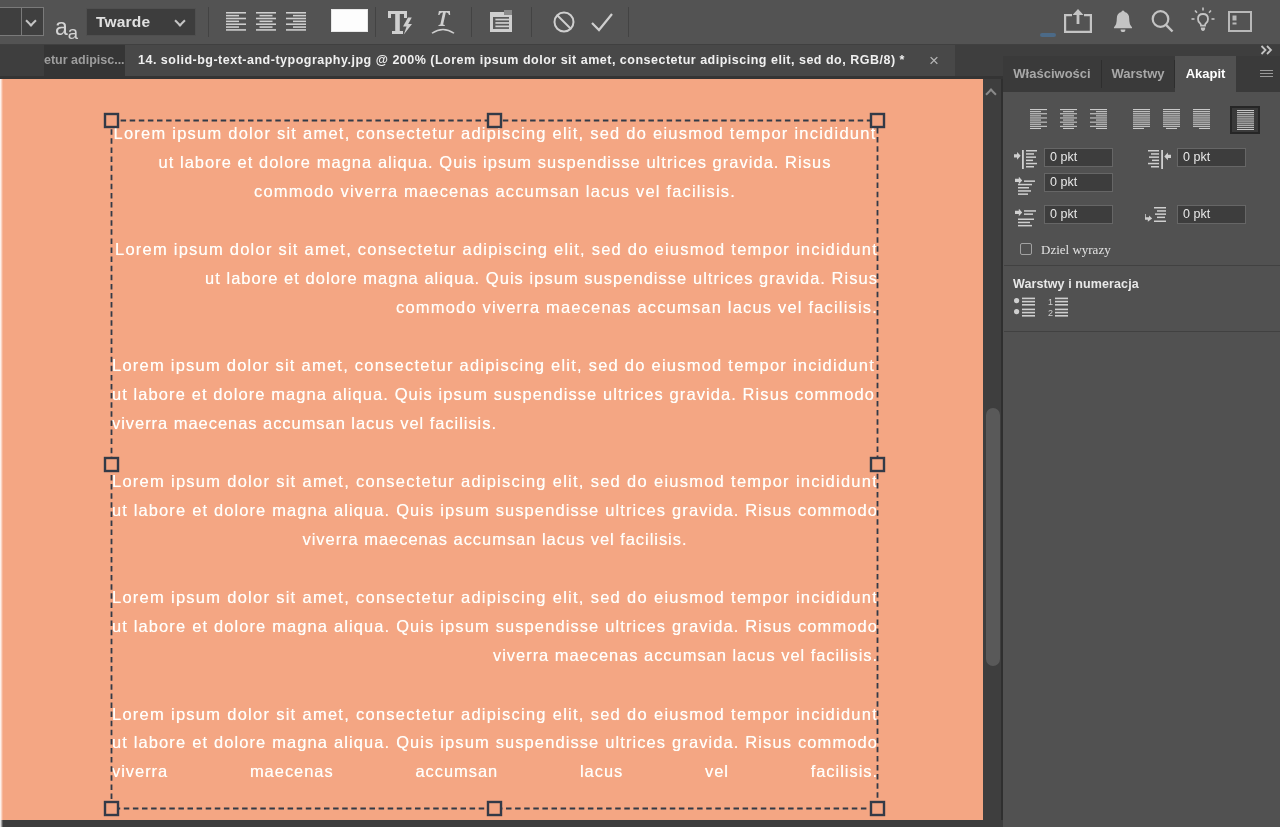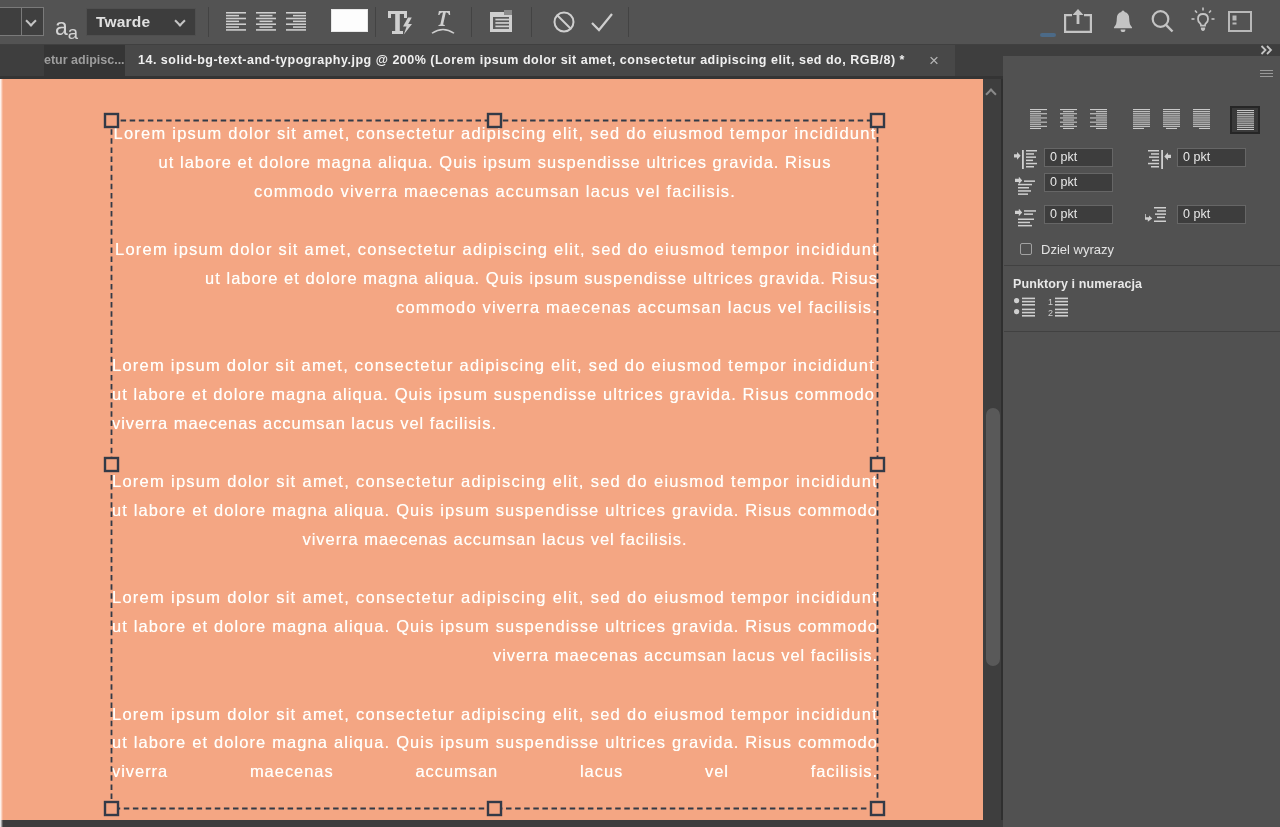--- a/index.html
+++ b/index.html
@@ -54,21 +54,21 @@
 #pmenu { position:absolute; left:1260px; top:70px; width:13px; height:9px;
   background:repeating-linear-gradient(180deg,#999999 0 1.4px,transparent 1.4px 2.9px); z-index:11; }
 .palbtn { position:absolute; line-height:0; }
 #paljall { position:absolute; left:1230px; top:106px; width:30px; height:28px; background:#3a3a3a;
   border:2px solid #262626; }
 .inp { position:absolute; width:69px; height:19px; background:#3d3d3d;
   border:1px solid #666666; color:#e8e8e8; font-size:12.5px; line-height:17px; padding-left:5px; }
 .picon { position:absolute; line-height:0; }
 #checkbox { position:absolute; left:1020px; top:243px; width:12px; height:12px;
   border:1.5px solid #a2a2a2; border-radius:2px; }
-#dziel { position:absolute; left:1041px; top:243px; color:#e3e3e3; font-size:13px; line-height:13px; }
+#dziel { position:absolute; left:1041px; top:243px; color:#e3e3e3; font-size:13px; line-height:13px;font-family:Liberation Serif, serif; }
 .pdiv { position:absolute; left:1004px; width:276px; height:1px; background:#414141; }
 #punkt { position:absolute; left:1013px; top:277px; color:#e8e8e8; font-size:12.5px; font-weight:bold; letter-spacing:0.1px; }
 </style></head>
 <body>
 <div id="canvas">
   <div id="textblock">
       <div class="para">
         <div class="ln c">Lorem ipsum dolor sit amet, consectetur adipiscing elit, sed do eiusmod tempor incididunt</div>
         <div class="ln c" style="letter-spacing:1.029px;">ut labore et dolore magna aliqua. Quis ipsum suspendisse ultrices gravida. Risus</div>
         <div class="ln c" style="letter-spacing:1.182px;">commodo viverra maecenas accumsan lacus vel facilisis.</div>
@@ -213,20 +213,27 @@
 </div>
 
 <div id="tabstrip"></div>
 <div id="tabbar">
   <div id="tab1">etur adipisc...<span class="x">×</span></div>
   <div id="tab2">14. solid-bg-text-and-typography.jpg @ 200% (Lorem ipsum dolor sit amet, consectetur adipiscing elit, sed do, RGB/8) *<span class="x">×</span></div>
 </div>
 
 <div id="rpanel">
   <div id="rptop"></div>
+  <div id="rpanel_tabs">
+    <div class="ptab" style="left:0px; width:98px;">Właściwości</div>
+    <div class="ptsep" style="left:98px;"></div>
+    <div class="ptab" style="left:99px; width:72px;">Warstwy</div>
+    <div class="ptsep" style="left:171px;"></div>
+    <div class="ptab" id="ptab3" style="left:172px; width:61px;">Akapit</div>
+  </div>
 </div>
 <svg id="chevs" width="14" height="10" viewBox="0 0 14 10">
     <path d="M1.5 1 l4 4 -4 4 M7 1 l4 4 -4 4" fill="none" stroke="#c4c4c4" stroke-width="1.8"></path>
   </svg>
 <div id="pmenu"></div>
 
 <div class="palbtn" style="left:1030px;top:109px;"><svg width="17" height="21" viewBox="0 0 17 21">
       <rect x="0" y="0.0" width="17" height="1.1" fill="#c9c9c9"></rect>
       <rect x="0" y="2.1" width="11" height="1.1" fill="#c9c9c9"></rect>
       <rect x="0" y="4.2" width="17" height="1.1" fill="#c9c9c9"></rect>
@@ -362,21 +369,21 @@
       <rect x="10" y="6.4" width="11" height="1.5" fill="#cfcfcf"></rect>
       <rect x="12" y="9.6" width="8" height="1.5" fill="#cfcfcf"></rect>
 <rect x="9" y="13.5" width="12" height="1.5" fill="#cfcfcf"></rect>
 <path d="M1 9 v4.2 h4.2 v-2.4 l4 4 -5.6 4 v-2.4 h-5 v-7.4 z" fill="#cfcfcf" transform="scale(0.78)"></path>
     </svg></div>
 <div class="inp" style="left:1177px;top:205px;">0 pkt</div>
 
 <div id="checkbox"></div>
 <div id="dziel">Dziel wyrazy</div>
 <div class="pdiv" style="top:265px;"></div>
-<div id="punkt">Punktory i numeracja</div>
+<div id="punkt">Warstwy i numeracja</div>
 <div class="picon" style="left:1014px;top:297px;"><svg width="22" height="22" viewBox="0 0 22 22">
 <circle cx="2.6" cy="3.6" r="2.6" fill="#cfcfcf"></circle>
       <circle cx="2.6" cy="14.6" r="2.6" fill="#cfcfcf"></circle>
 <rect x="8" y="0.6" width="13" height="1.6" fill="#cfcfcf"></rect>
       <rect x="8" y="3.8" width="13" height="1.6" fill="#cfcfcf"></rect>
 <rect x="8" y="11.6" width="13" height="1.6" fill="#cfcfcf"></rect>
       <rect x="8" y="14.8" width="13" height="1.6" fill="#cfcfcf"></rect>
 <rect x="8" y="7" width="13" height="1.6" fill="#cfcfcf"></rect>
       <rect x="8" y="18" width="13" height="1.6" fill="#cfcfcf"></rect>
     </svg></div>

